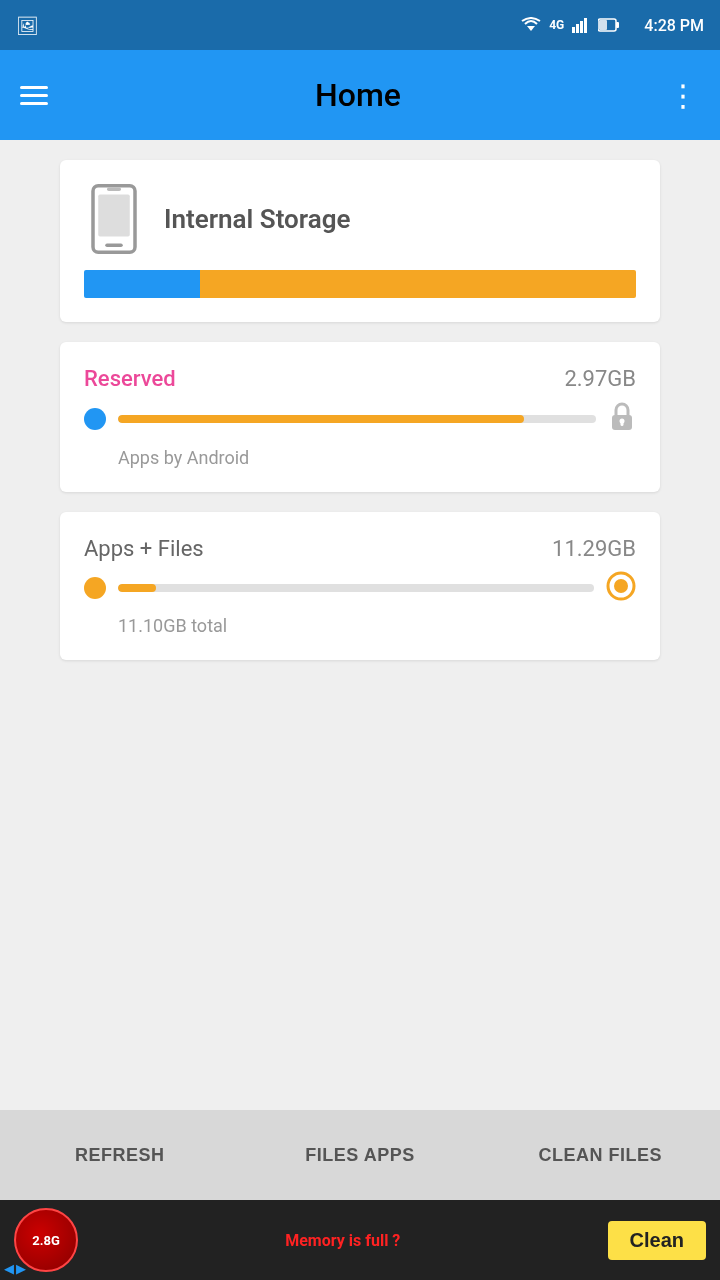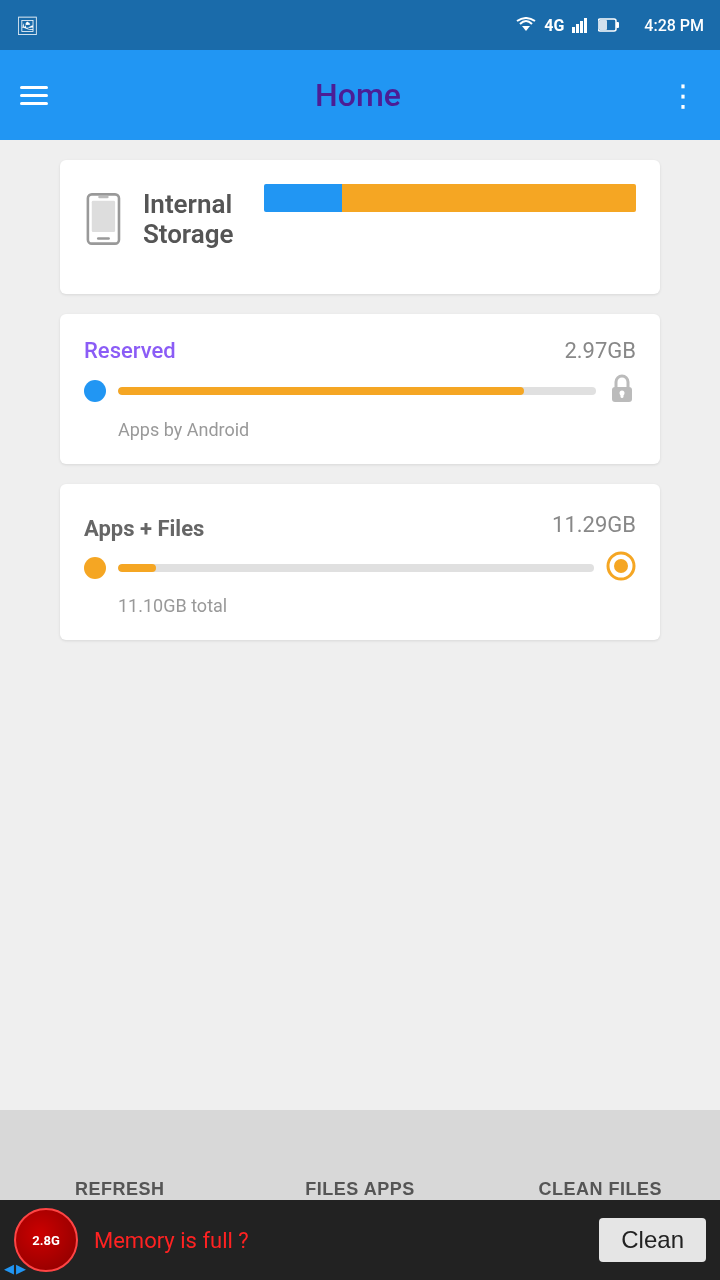--- a/index.html
+++ b/index.html
@@ -40,21 +40,21 @@
       width: 720px;
       height: 90px;
       background: #2196f3;
       display: flex;
       align-items: center;
       padding: 0 20px;
       justify-content: space-between;
     }
     .app-bar-title {
       font-size: 32px;
-      color: #4c1d95;
+      color: #000000;
       font-weight: 500;
       text-align: center;
     }
     .hamburger-icon {
       color: white;
       font-size: 26px;
       cursor: pointer;
       display: flex;
       flex-direction: column;
       gap: 5px;
@@ -86,21 +86,21 @@
       background: white;
       border-radius: 6px;
       padding: 24px;
       margin-bottom: 20px;
       box-shadow: 0 1px 3px rgba(0,0,0,0.1);
     }
 
     
     .storage-card {
       display: flex;
-      flex-direction: row;
+      flex-direction: column;
     }
     .storage-header {
       display: flex;
       align-items: center;
       gap: 20px;
       margin-bottom: 16px;
     }
     .phone-icon {
       width: 60px;
       height: 70px;
@@ -124,21 +124,21 @@
     .bar-blue {
       background: #2196f3;
       width: 21%;
     }
     .bar-orange {
       background: #f5a623;
       width: 79%;
     }
     .reserved-label {
       font-size: 22px;
-      color: #8b5cf6;
+      color: #ec4899;
       font-weight: 500;
     }
     .reserved-value {
       font-size: 22px;
       color: #888;
       margin-left: 35px;
     }
     .reserved-bar-row {
       display: flex;
       align-items: center;
@@ -168,22 +168,21 @@
       flex-shrink: 0;
     }
     .sub-text {
       font-size: 18px;
       color: #999;
       margin-left: 34px;
     }
     .apps-label {
       font-size: 22px;
       color: #666;
-      font-weight: 700;
-      margin-top: 8px;
+      font-weight: 400;
     }
     .apps-value {
       font-size: 22px;
       color: #888;
     }
     .apps-bar-row {
       display: flex;
       align-items: center;
       gap: 12px;
       margin-bottom: 10px;
@@ -198,21 +197,21 @@
     .radio-icon {
       flex-shrink: 0;
     }
 
     
     .bottom-toolbar {
       width: 720px;
       height: 90px;
       background: #d8d8d8;
       display: flex;
-      align-items: flex-end;
+      align-items: center;
       position: absolute;
       bottom: 80px;
       left: 0;
     }
     .toolbar-btn {
       flex: 1;
       display: flex;
       align-items: center;
       justify-content: center;
       font-size: 18px;
@@ -233,48 +232,49 @@
     .ad-banner {
       width: 720px;
       height: 80px;
       background: #222;
       position: absolute;
       bottom: 0;
       left: 0;
       display: flex;
       align-items: center;
       padding: 0 14px;
-      gap: 16px;
+      gap: 0;
     }
     .ad-circle {
       width: 64px;
       height: 64px;
       border-radius: 50%;
       background: radial-gradient(circle at 40% 40%, #cc0000, #880000);
       display: flex;
       align-items: center;
       justify-content: center;
       font-size: 13px;
       font-weight: bold;
       color: white;
       flex-shrink: 0;
       border: 2px solid #ff4444;
     }
     .ad-text {
-      font-size: 22px;
-      font-weight: normal;
+      font-size: 16px;
+      font-weight: bold;
       color: #ff2222;
       flex: 1;
+      text-align: center;
     }
     .ad-clean-btn {
-      background: #e5e5e5;
+      background: #fde047;
       border: none;
       padding: 8px 22px;
-      font-size: 24px;
-      font-weight: normal;
+      font-size: 20px;
+      font-weight: bold;
       color: #222;
       border-radius: 4px;
       cursor: pointer;
     }
     .ad-corner {
       position: absolute;
       bottom: 4px;
       left: 4px;
       display: flex;
       gap: 2px;
@@ -291,21 +291,21 @@
   <div class="status-bar-left">
     <span style="color:white;font-size:18px;">🖼</span>
   </div>
   <div class="status-bar-right">
 
     <svg width="20" height="16" viewBox="0 0 20 16">
       <polygon points="10,14 14,9 6,9" fill="white"></polygon>
       <path d="M4,7 Q10,1 16,7" stroke="white" stroke-width="2" fill="none"></path>
       <path d="M1,4 Q10,-2 19,4" stroke="white" stroke-width="2" fill="none"></path>
     </svg>
-    <span style="color:white;font-size:16px;font-weight:bold;">4G</span>
+    <span style="color:white;font-size:12px;font-weight:bold;">4G</span>
 
     <svg width="18" height="16" viewBox="0 0 18 16">
       <rect x="0" y="10" width="3" height="6" fill="white"></rect>
       <rect x="4" y="7" width="3" height="9" fill="white"></rect>
       <rect x="8" y="4" width="3" height="12" fill="white"></rect>
       <rect x="12" y="1" width="3" height="15" fill="white"></rect>
     </svg>
 
     <svg width="22" height="14" viewBox="0 0 22 14">
       <rect x="0" y="1" width="18" height="12" rx="2" stroke="white" stroke-width="1.5" fill="none"></rect>

